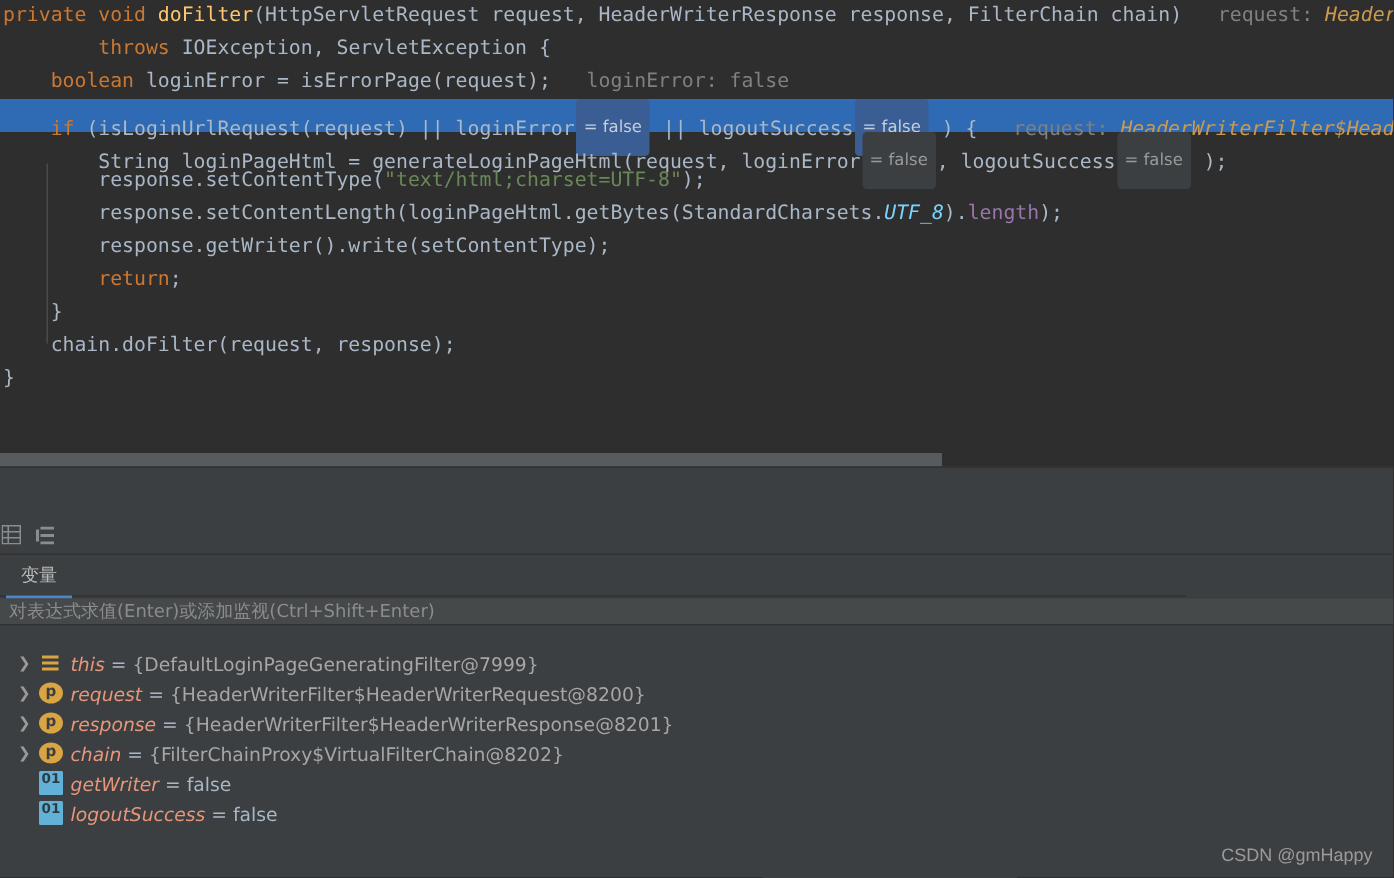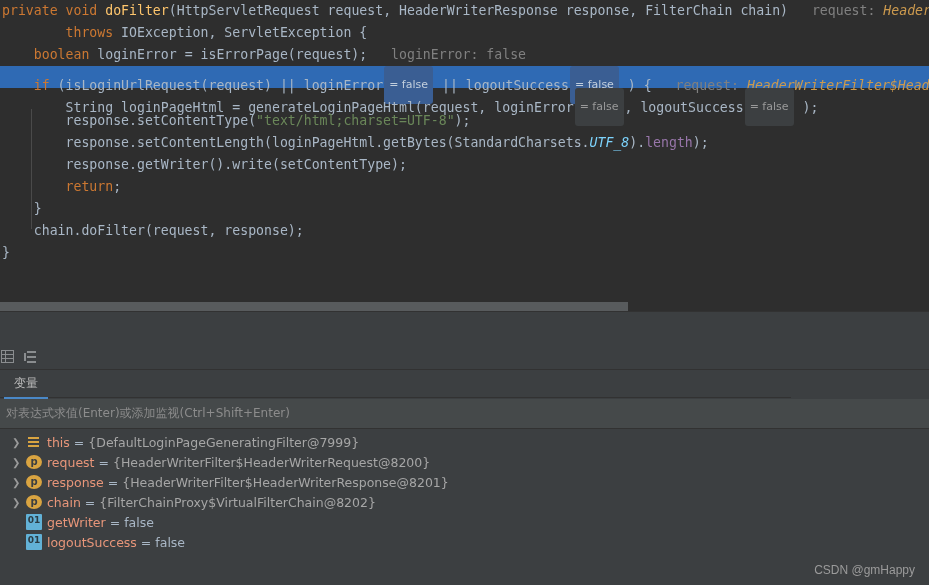--- a/index.html
+++ b/index.html
@@ -117,21 +117,21 @@
     color: #bbbbbb;
     padding: 0 10px;
     line-height: 27px;
     border-bottom: 2px solid #4a88c7;
     margin-left: 4px;
     cursor: pointer;
   }
 
   .eval-bar {
     position: absolute; left: 0; top: 88px;
-    width: 929px; height: 30px;
+    width: 929px; height: 18px;
     background: #45494a;
     border-bottom: 1px solid #323232;
     display: flex; align-items: center;
   }
   .eval-text {
     font-size: 12px;
     color: #8c8c8c;
     padding-left: 6px;
   }
 
@@ -186,21 +186,21 @@
   .ic-prim {
     width: 15px; height: 16px;
     background: #62b1d6;
     color: #2b3c44;
     font-size: 9px;
     font-weight: bold;
     line-height: 13px;
     text-align: center;
     border-radius: 1px;
   }
-  .vname  { color: #e8967a; }
+  .vname  { color: #e8967a; font-style: italic; }
   .veq    { color: #a9b7c6; margin: 0 4px; }
   .vval   { color: #a6a6a6; }
   .vval.boolv { color: #a9b7c6; }
 
   .watermark {
     position: absolute;
     right: 14px; bottom: 8px;
     font-size: 12px;
     color: #9b9b9b;
     font-family: "Liberation Sans", sans-serif;

